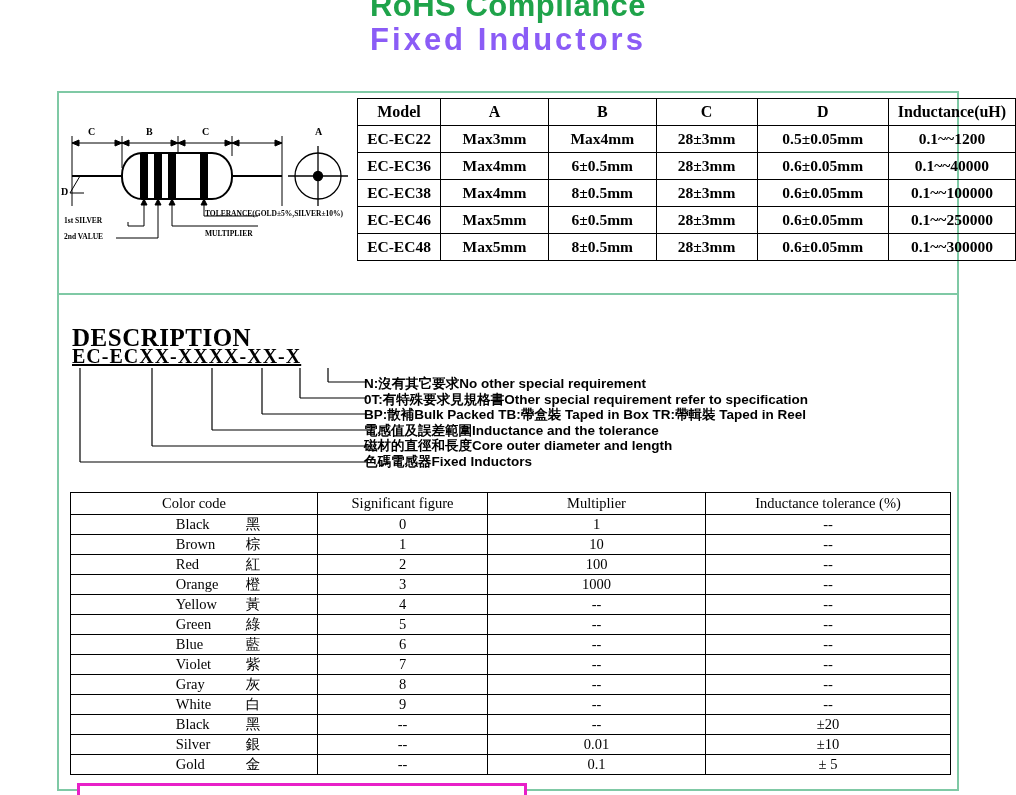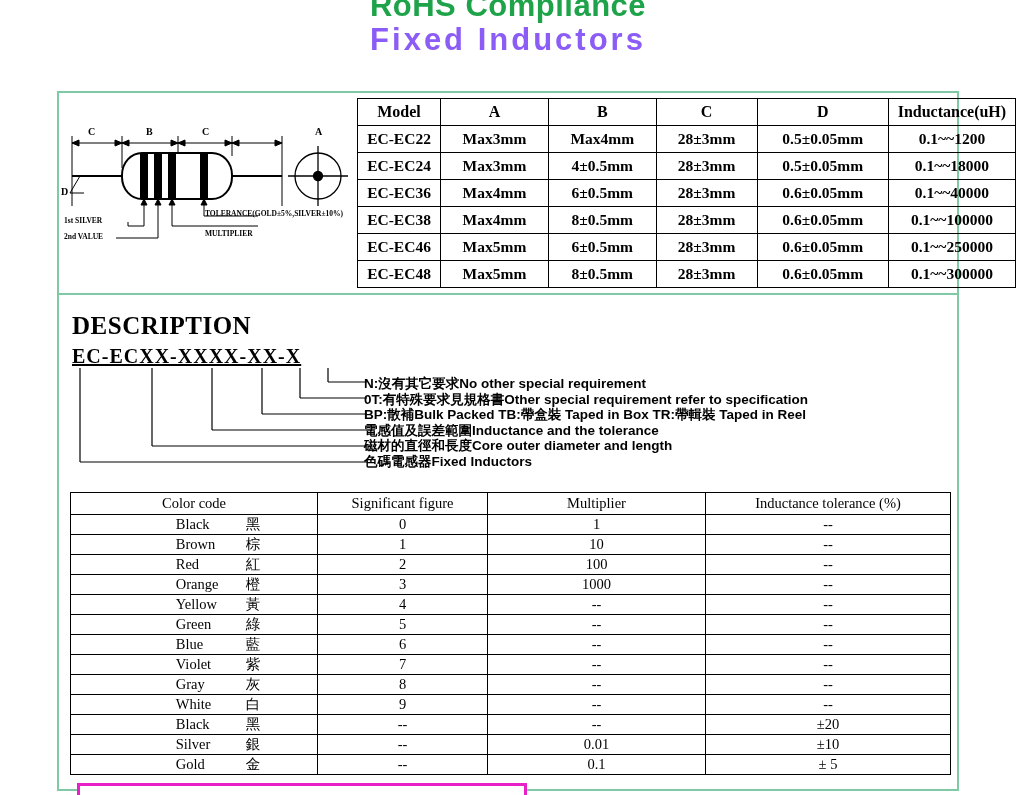--- a/index.html
+++ b/index.html
@@ -102,21 +102,21 @@
     font-weight: bold;
     font-size: 10px;
     white-space: nowrap;
   }
   .drawing .lbl.tiny { font-size: 7.5px; }
 
   
   .desc-title {
     position: absolute;
     left: 72px;
-    top: 312px;
+    top: 324px;
     font-family: "Liberation Serif", serif;
     font-weight: bold;
     font-size: 25px;
     letter-spacing: 0.5px;
   }
   .desc-code {
     position: absolute;
     left: 72px;
     top: 345px;
     font-family: "Liberation Serif", serif;
@@ -282,28 +282,20 @@
     </tr>
   </thead>
   <tbody>
     <tr>
       <td>EC-EC22</td>
       <td>Max3mm</td>
       <td>Max4mm</td>
       <td>28±3mm</td>
       <td>0.5±0.05mm</td>
       <td>0.1~~1200</td>
-    </tr>
-    <tr>
-      <td>EC-EC24</td>
-      <td>Max3mm</td>
-      <td>4±0.5mm</td>
-      <td>28±3mm</td>
-      <td>0.5±0.05mm</td>
-      <td>0.1~~18000</td>
     </tr>
     <tr>
       <td>EC-EC36</td>
       <td>Max4mm</td>
       <td>6±0.5mm</td>
       <td>28±3mm</td>
       <td>0.6±0.05mm</td>
       <td>0.1~~40000</td>
     </tr>
     <tr>

